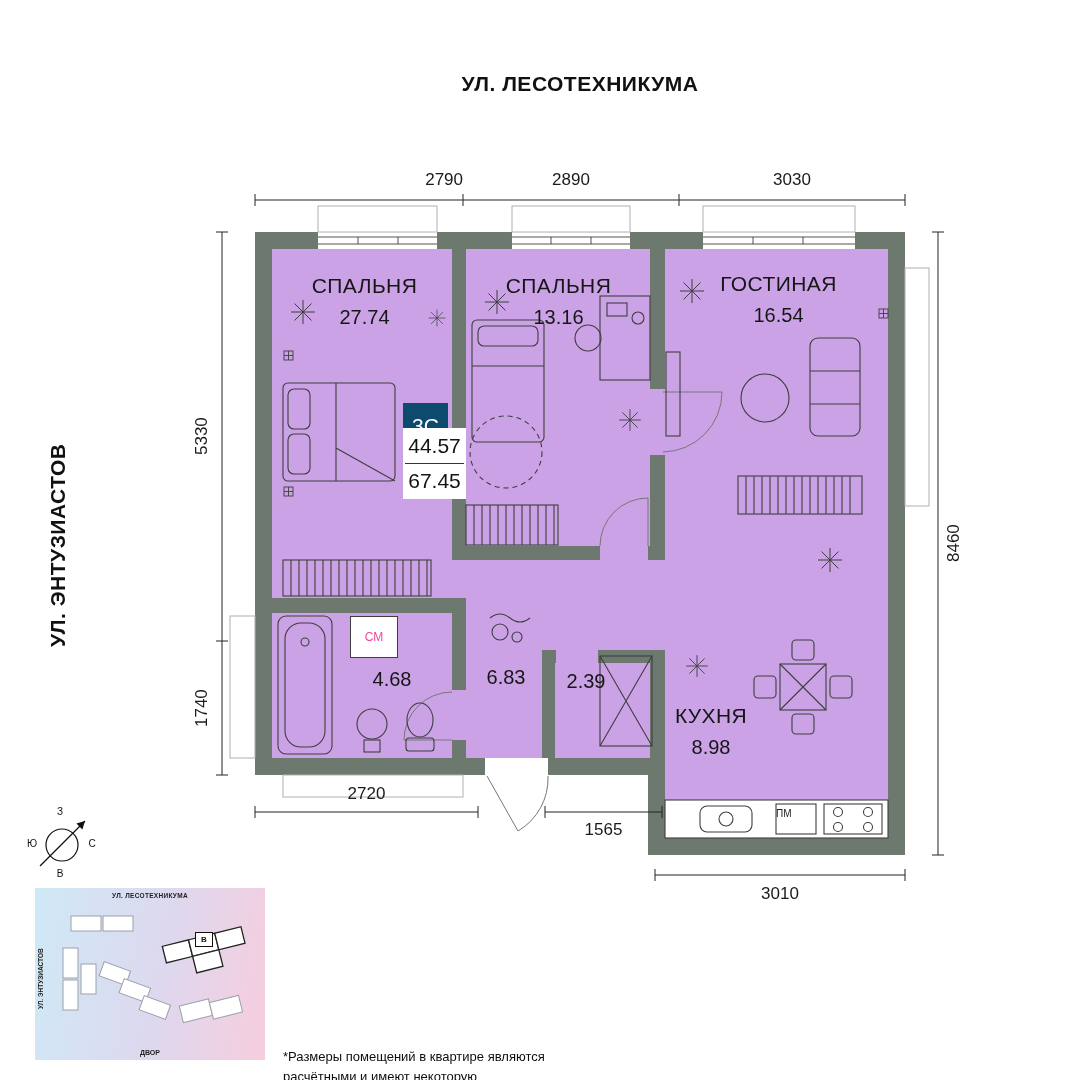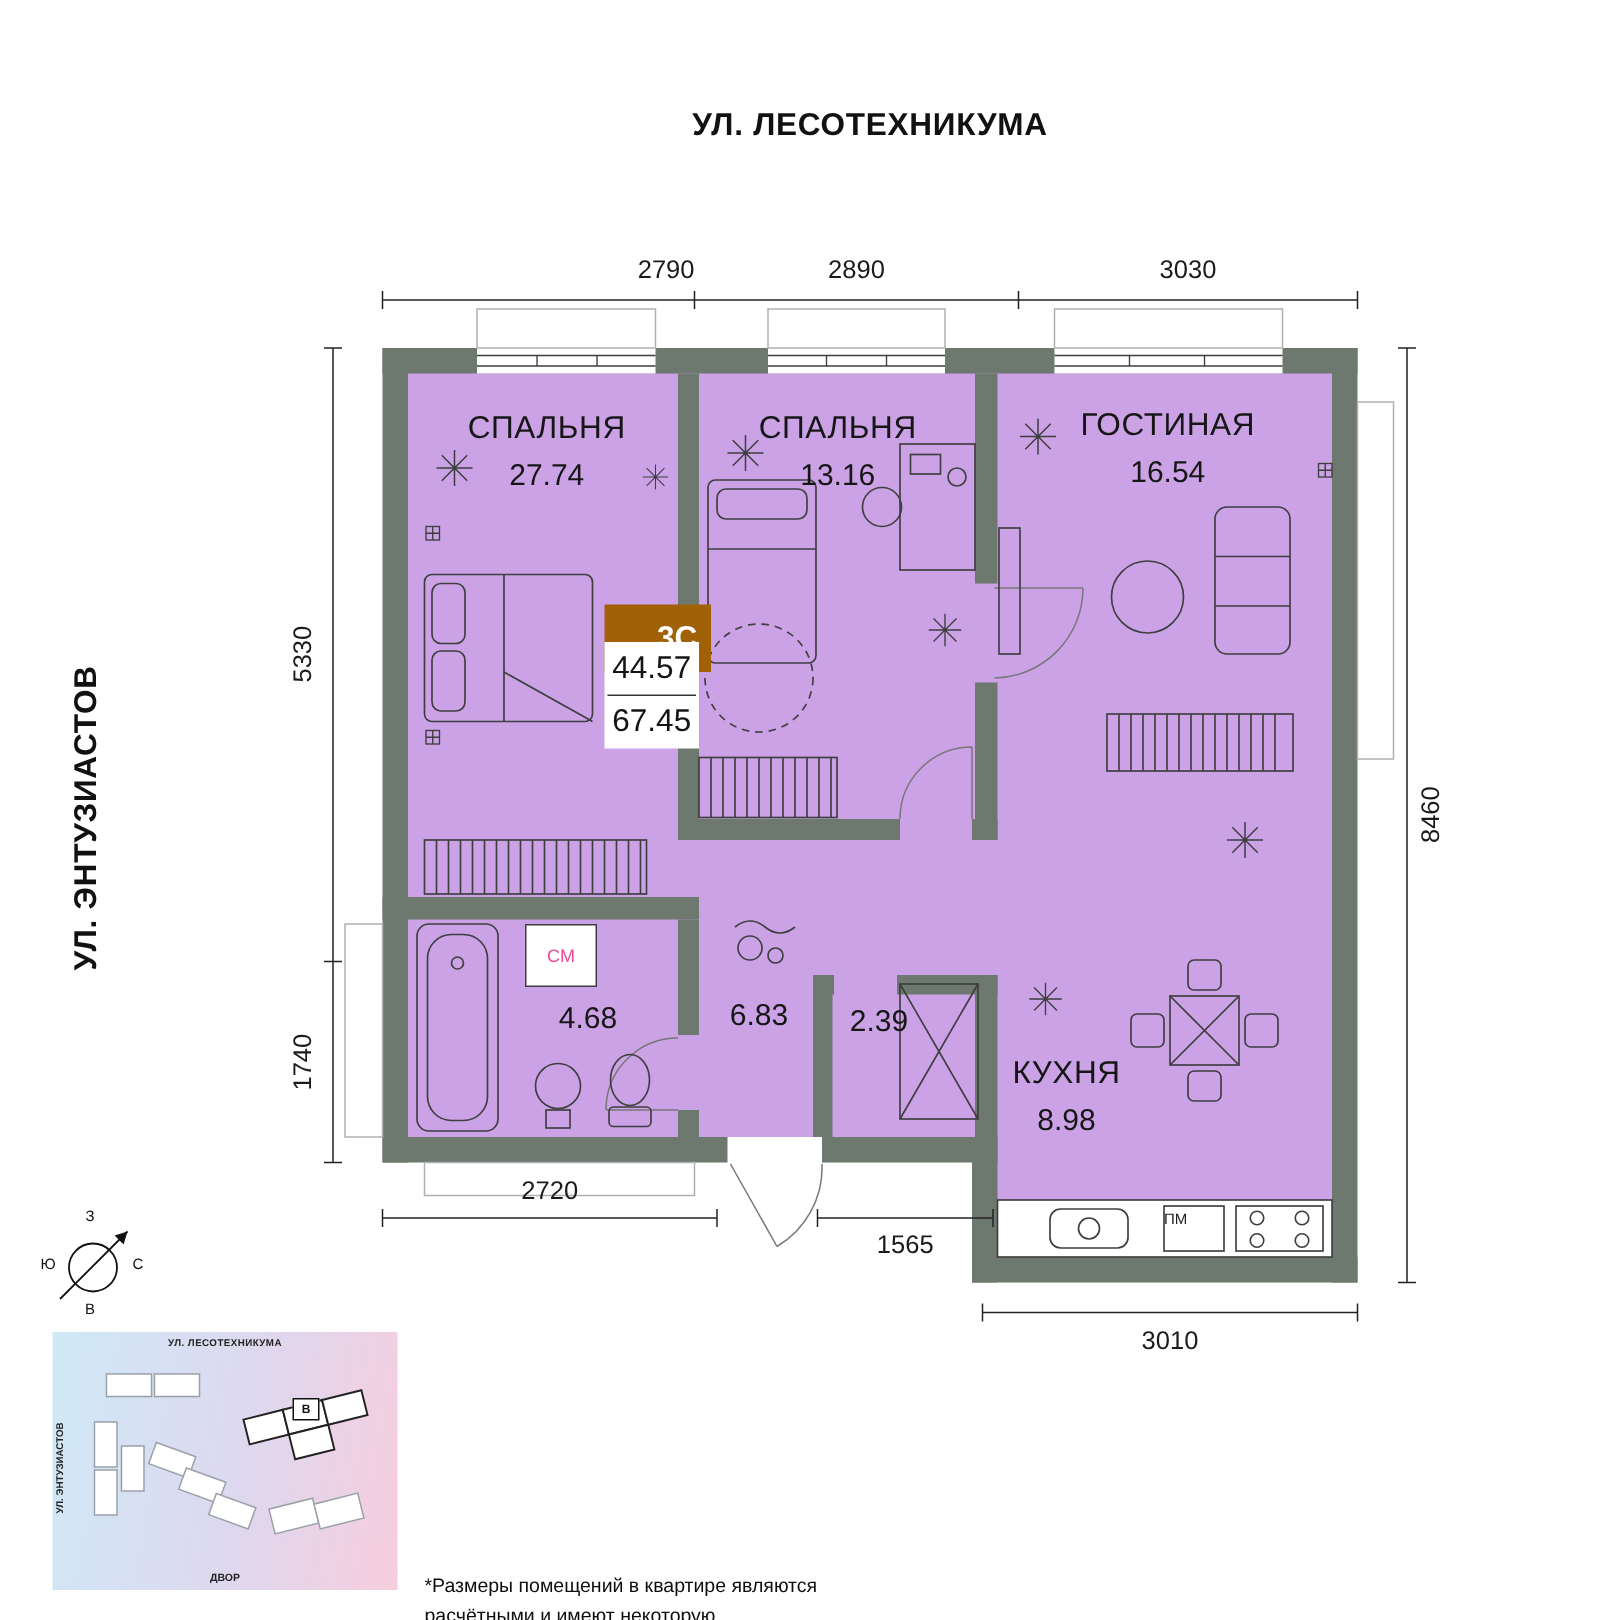--- a/index.html
+++ b/index.html
@@ -32,22 +32,22 @@
   #lbl-bed2-name{left:471px;top:274px;width:175px;}
   #lbl-bed2-area{left:471px;top:306px;width:175px;}
   #lbl-liv-name{left:676px;top:272px;width:205px;}
   #lbl-liv-area{left:676px;top:304px;width:205px;}
   #lbl-kit-name{left:652px;top:704px;width:118px;}
   #lbl-kit-area{left:652px;top:736px;width:118px;}
   #lbl-bath{left:352px;top:668px;width:80px;}
   #lbl-hall{left:468px;top:666px;width:76px;}
   #lbl-clo{left:551px;top:670px;width:70px;}
 
-  #badge-box{left:403px;top:403px;width:45px;height:45px;background:#a16207;color:#fff;
-    font-size:21px;font-weight:700;display:flex;align-items:center;justify-content:center;padding-left:26px;}
+  #badge-box{left:403px;top:403px;width:45px;height:45px;background:#0c4a6e;color:#fff;
+    font-size:21px;font-weight:400;display:flex;align-items:center;justify-content:center;}
   #area-box{left:403px;top:428px;width:59px;background:#fff;padding:6px 2px;font-size:21px;color:#141414;text-align:center;}
   #area-box .a1{padding-bottom:5px;border-bottom:1px solid #333;margin-bottom:5px;}
 
   #washer-box{left:350px;top:616px;width:46px;height:40px;background:#fff;border:1px solid #3e3e3e;
     display:flex;align-items:center;justify-content:center;font-size:12px;color:#ec4899;}
   #dw-label{left:776px;top:808px;width:38px;text-align:left;font-size:10px;color:#222;}
 
   .cmp{position:absolute;width:16px;text-align:center;font-size:10px;color:#111;}
   #cmp-top{left:52px;top:806px;}
   #cmp-left{left:24px;top:838px;}

